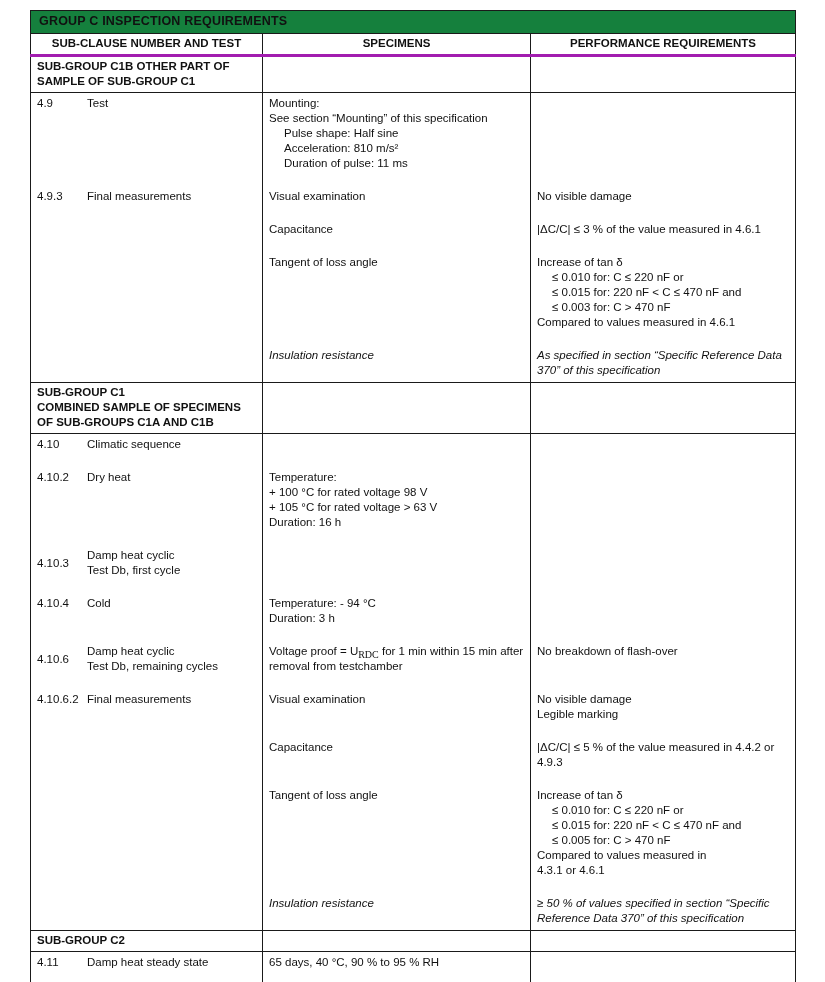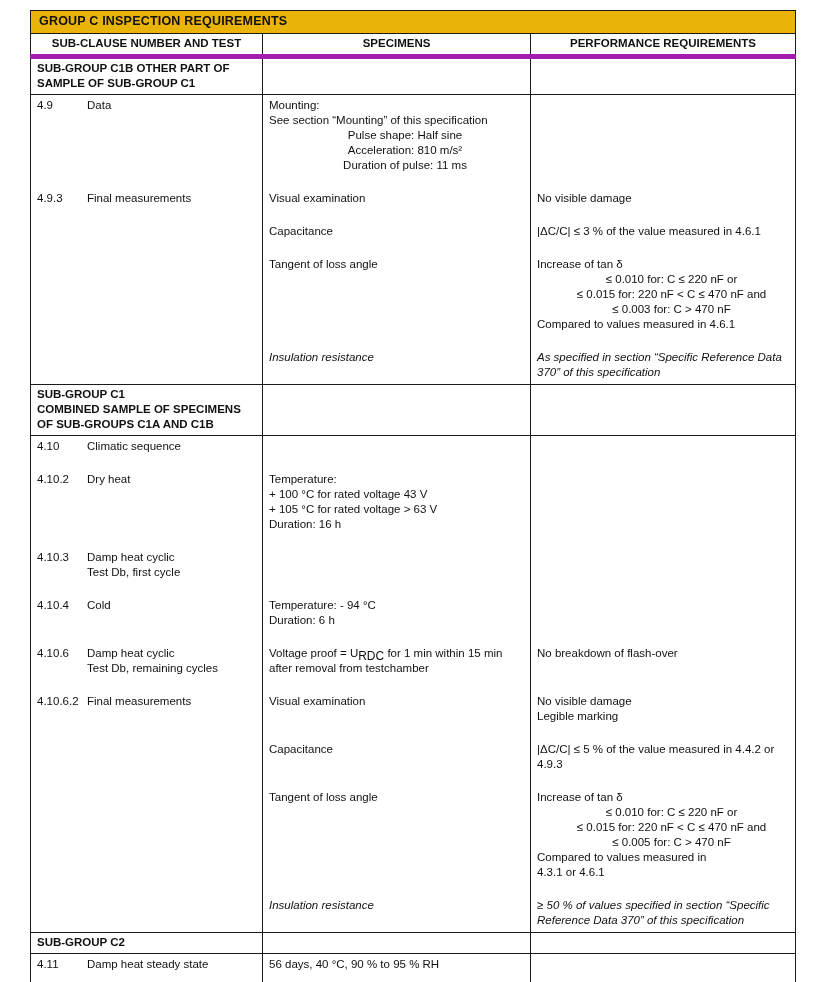--- a/index.html
+++ b/index.html
@@ -30,53 +30,53 @@
   }
   tr.title-row td {
     background: #cfe3ef;
     border-bottom: 1px solid #1a1a1a;
     font-weight: bold;
     font-size: 12.5px;
     padding: 3px 8px 4px 8px;
     letter-spacing: 0.2px;
   }
   tr.header-row th {
-    border-bottom: 5px solid #a21caf;
+    border-bottom: 3px solid #a21caf;
     font-weight: bold;
     text-align: center;
     padding: 2px 2px 3px 2px;
   }
   tr.section-row td {
     border-top: 1px solid #1a1a1a;
     border-bottom: 1px solid #1a1a1a;
     font-weight: bold;
     padding: 2px 6px 3px 6px;
   }
   tr.pair-row td { padding-bottom: 15px; }
   tr.pair-row.last-in-section td { padding-bottom: 4px; font-style: italic; }
   .line { white-space: normal; }
-  .line.indent { padding-left: 15px; text-align: center; }
-  .clause-wrap { display: flex; }
+  .line.indent { padding-left: 15px; }
+  .clause-wrap { display: flex; align-items: center; }
   .clause { width: 50px; flex: 0 0 50px; }
   .test { flex: 1; }
-  sub { font-size: 12px; line-height: 0; }
+  sub { font-size: 10px; line-height: 0; font-family: Liberation Serif, serif; }
 </style>
 </head>
 <body>
 
 <div class="page">
   <table class="spec">
     <colgroup>
       <col class="c1">
         <col class="c2">
         <col class="c3">
     </colgroup>
     <thead>
       <tr class="title-row">
-        <td colspan="3" style="background: #eab308;">
+        <td colspan="3" style="background: #15803d;">
           <span>GROUP C INSPECTION REQUIREMENTS</span>
         </td>
       </tr>
       <tr class="header-row">
         <th>SUB-CLAUSE NUMBER AND TEST</th>
         <th>SPECIMENS</th>
         <th>PERFORMANCE REQUIREMENTS</th>
       </tr>
     </thead>
     <tbody>
@@ -86,21 +86,21 @@
             <div class="line">SAMPLE OF SUB-GROUP C1</div>
           </td>
           <td></td>
           <td></td>
         </tr>
         <tr class="pair-row">
           <td rowspan="1">
             <div class="clause-wrap">
               <div class="clause">4.9</div>
               <div class="test">
-                <div class="line">Data</div>
+                <div class="line">Test</div>
               </div>
             </div>
           </td>
           <td>
             <div class="line">Mounting:</div>
             <div class="line">See section “Mounting” of this specification</div>
             <div class="line indent">Pulse shape: Half sine</div>
             <div class="line indent">Acceleration: 810 m/s²</div>
             <div class="line indent">Duration of pulse: 11 ms</div>
           </td>
@@ -175,21 +175,21 @@
           <td rowspan="1">
             <div class="clause-wrap">
               <div class="clause">4.10.2</div>
               <div class="test">
                 <div class="line">Dry heat</div>
               </div>
             </div>
           </td>
           <td>
             <div class="line">Temperature:</div>
-            <div class="line">+ 100 °C for rated voltage 43 V</div>
+            <div class="line">+ 100 °C for rated voltage 98 V</div>
             <div class="line">+ 105 °C for rated voltage &gt; 63 V</div>
             <div class="line">Duration: 16 h</div>
           </td>
           <td></td>
         </tr>
         <tr class="pair-row">
           <td rowspan="1">
             <div class="clause-wrap">
               <div class="clause">4.10.3</div>
               <div class="test">
@@ -205,21 +205,21 @@
           <td rowspan="1">
             <div class="clause-wrap">
               <div class="clause">4.10.4</div>
               <div class="test">
                 <div class="line">Cold</div>
               </div>
             </div>
           </td>
           <td>
             <div class="line">Temperature: - 94 °C</div>
-            <div class="line">Duration: 6 h</div>
+            <div class="line">Duration: 3 h</div>
           </td>
           <td></td>
         </tr>
         <tr class="pair-row">
           <td rowspan="1">
             <div class="clause-wrap">
               <div class="clause">4.10.6</div>
               <div class="test">
                 <div class="line">Damp heat cyclic</div>
                 <div class="line">Test Db, remaining cycles</div>
@@ -289,19 +289,19 @@
         <tr class="pair-row">
           <td rowspan="1">
             <div class="clause-wrap">
               <div class="clause">4.11</div>
               <div class="test">
                 <div class="line">Damp heat steady state</div>
               </div>
             </div>
           </td>
           <td>
-            <div class="line">56 days, 40 °C, 90 % to 95 % RH</div>
+            <div class="line">65 days, 40 °C, 90 % to 95 % RH</div>
           </td>
           <td></td>
         </tr>
       </tbody>
   </table>
 </div>
 
 </body></html>

